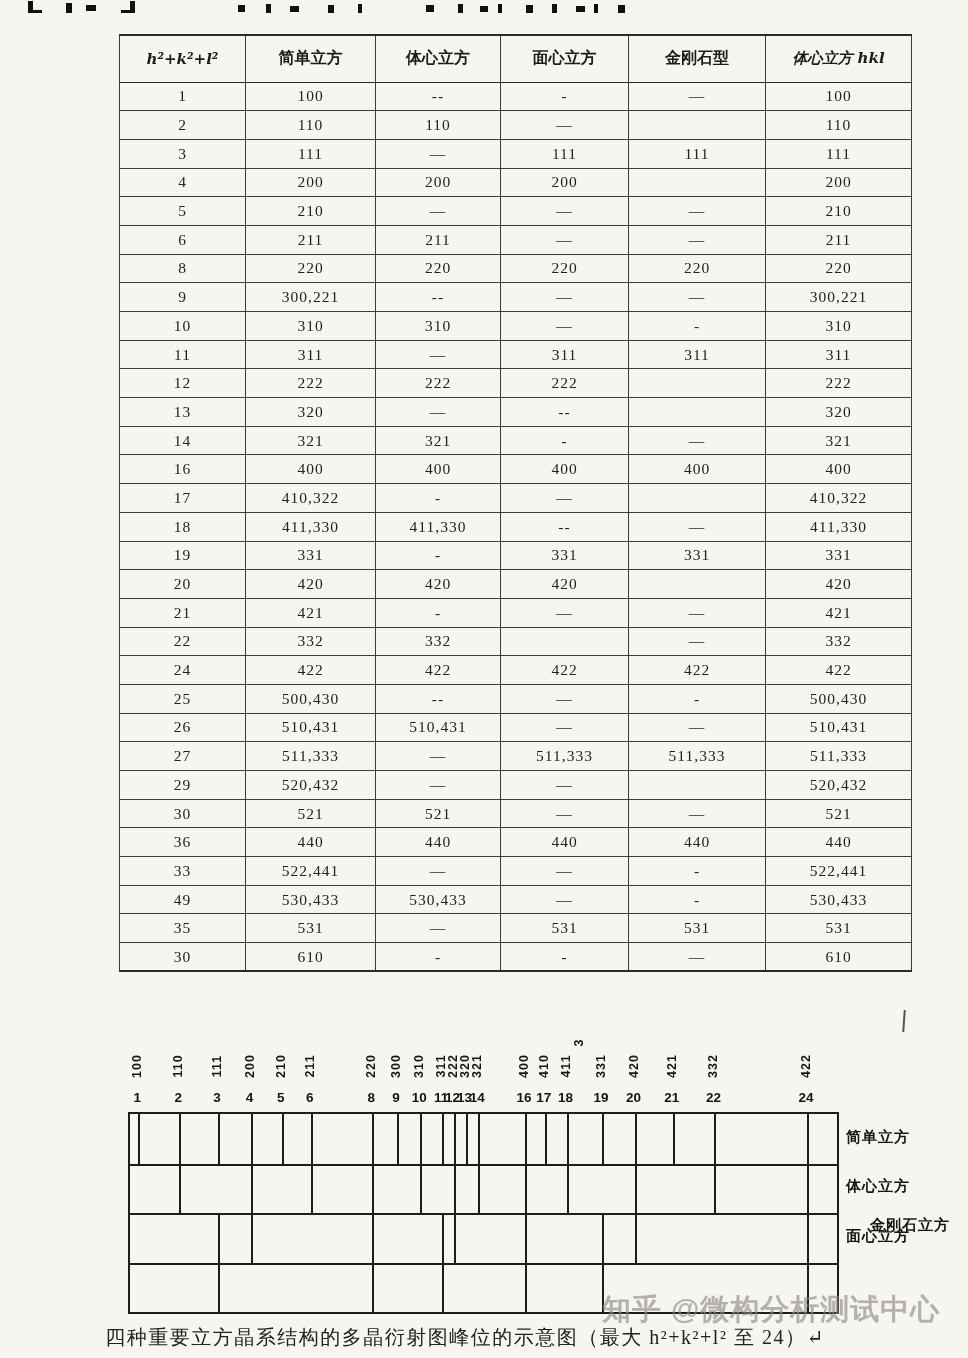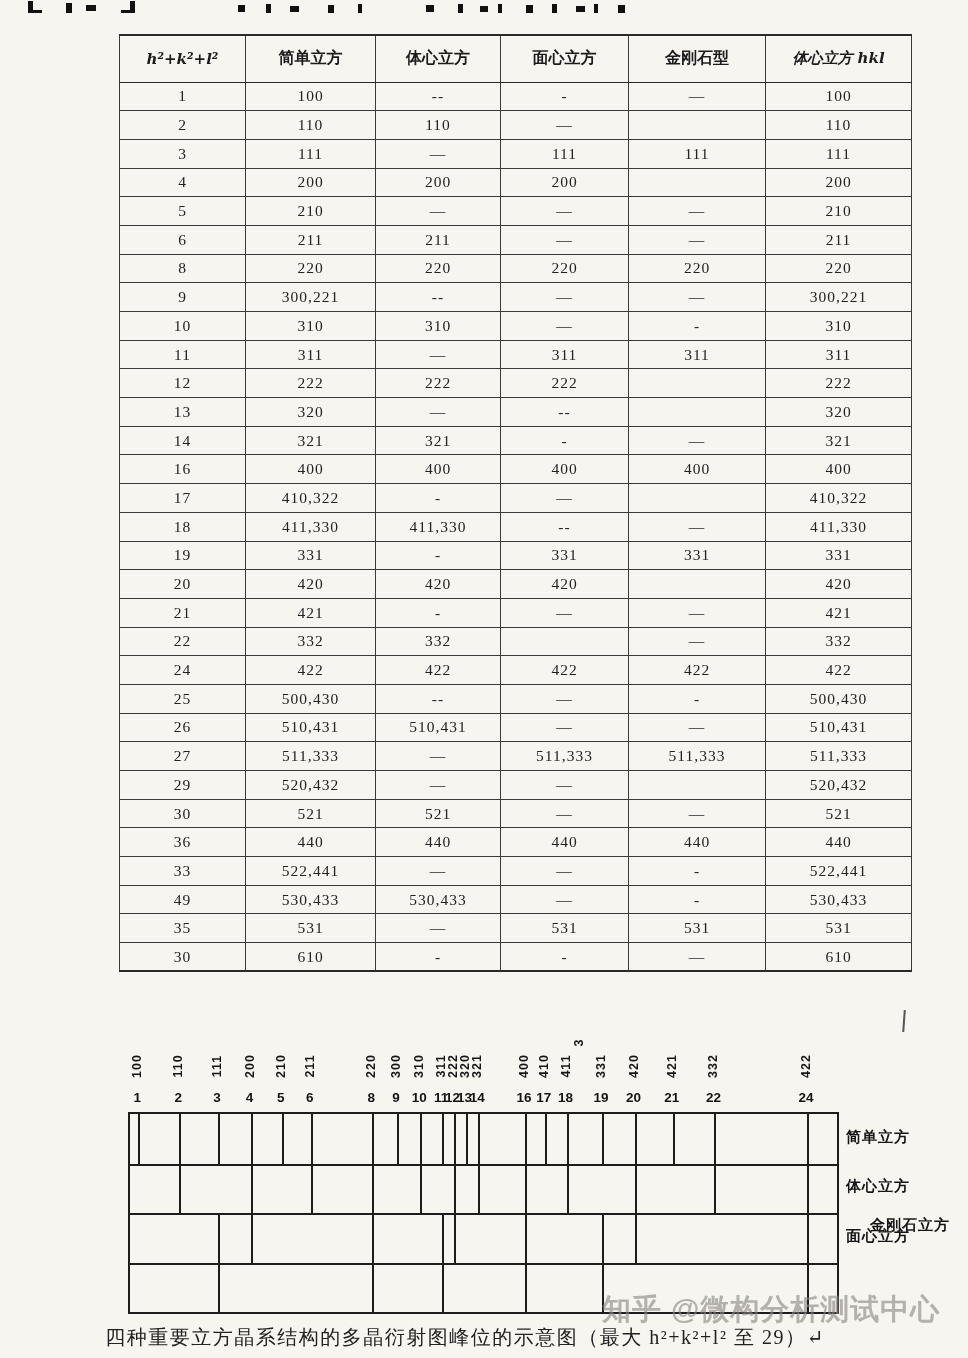--- a/index.html
+++ b/index.html
@@ -499,17 +499,17 @@
       <div class="hkl-label" style="left: 713.396px;">332</div>
       <div class="num-label" style="left: 713.396px;">22</div>
       <div class="hkl-label" style="left: 806.013px;">422</div>
       <div class="num-label" style="left: 806.013px;">24</div>
       <div class="crystal-label" style="top: 1136.75px;">简单立方</div>
       <div class="crystal-label" style="top: 1186.25px;">体心立方</div>
       <div class="crystal-label" style="top: 1235.75px;">面心立方</div>
       <div class="crystal-label" style="top: 1225px; margin-left: 24px;">金刚石立方</div>
     </div>
 
-  <div class="caption">四种重要立方晶系结构的多晶衍射图峰位的示意图（最大 h²+k²+l² 至 29）↵</div>
+  <div class="caption">四种重要立方晶系结构的多晶衍射图峰位的示意图（最大 h²+k²+l² 至 24）↵</div>
 
   <div class="watermark">知乎 @微构分析测试中心</div>
 
 </div>
 
 </body></html>

